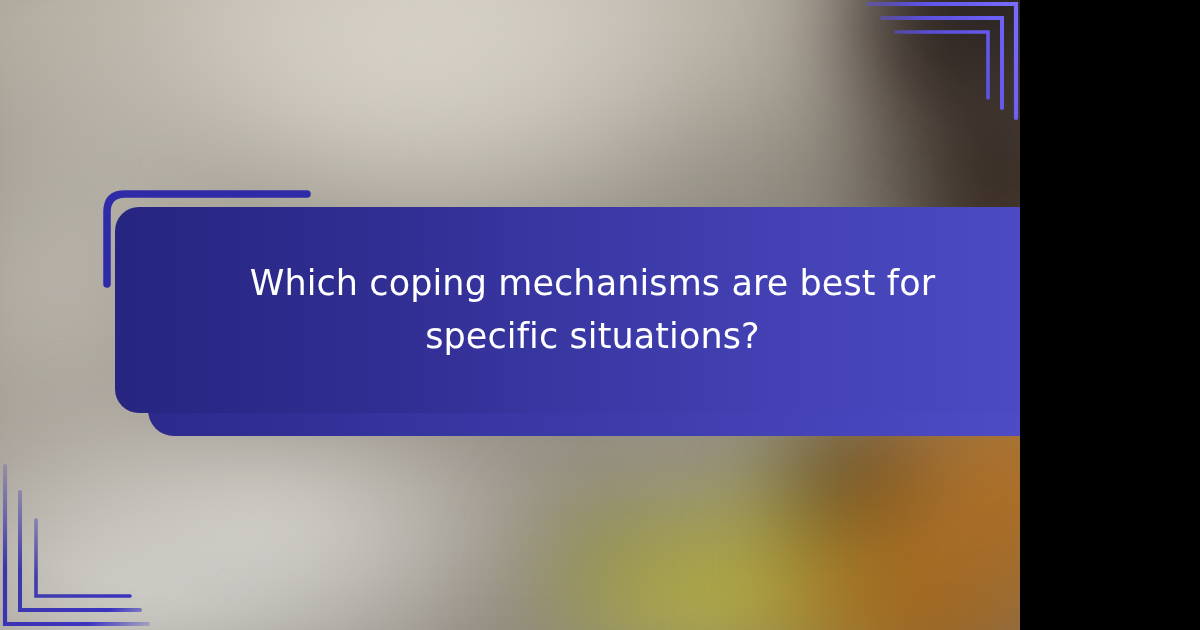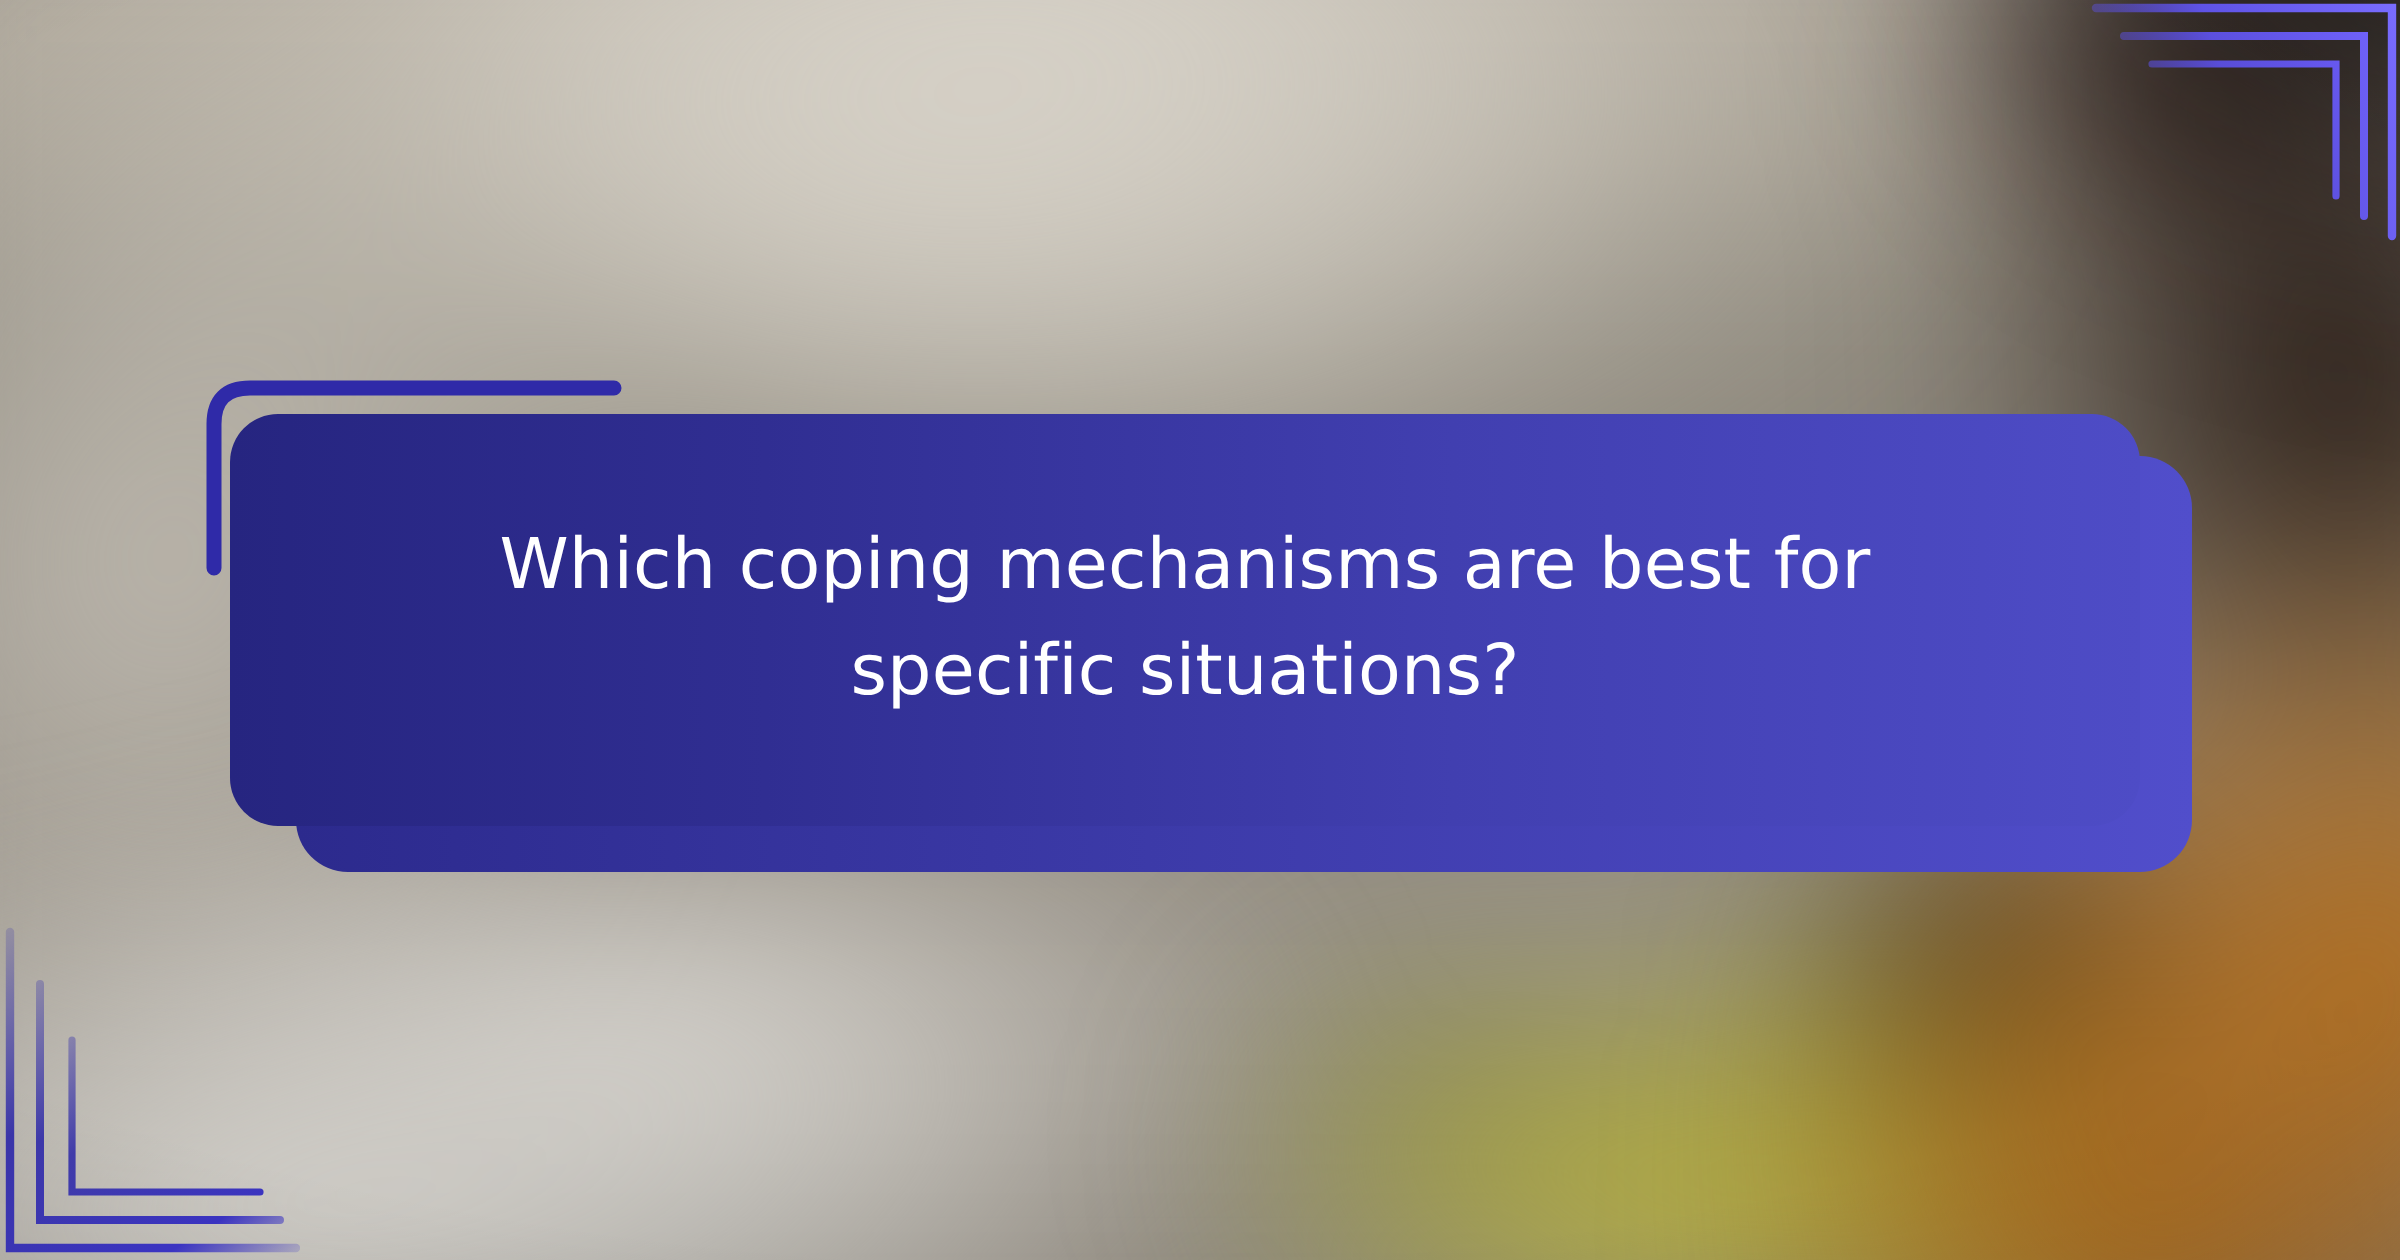--- a/index.html
+++ b/index.html
@@ -6,21 +6,21 @@
 
   html, body {
     width:1200px; height:630px;
     overflow:hidden;
     background:#000;
     font-family:"DejaVu Sans", sans-serif;
   }
 
   #stage {
     position:relative;
-    width:1200px; height:630px;
+    width:1020px; height:630px;
     overflow:hidden;
   }
 
   
   .bg-root {
     position:absolute; inset:0;
     background:#8e8a80;
   }
   .bg-layer {
     position:absolute;

